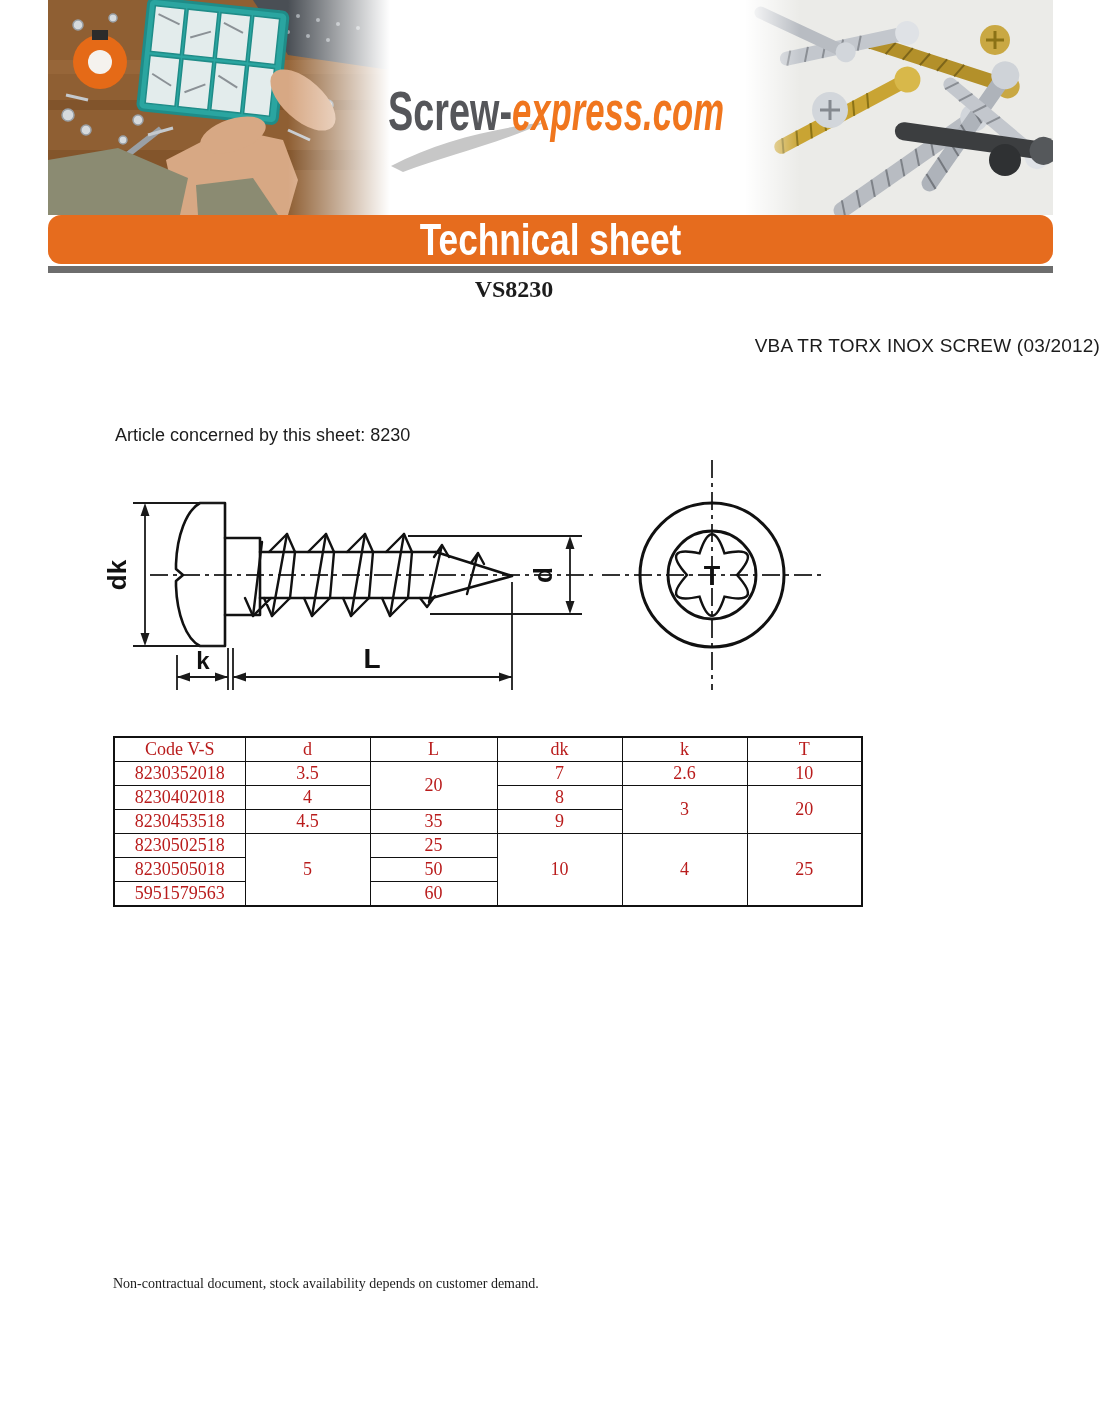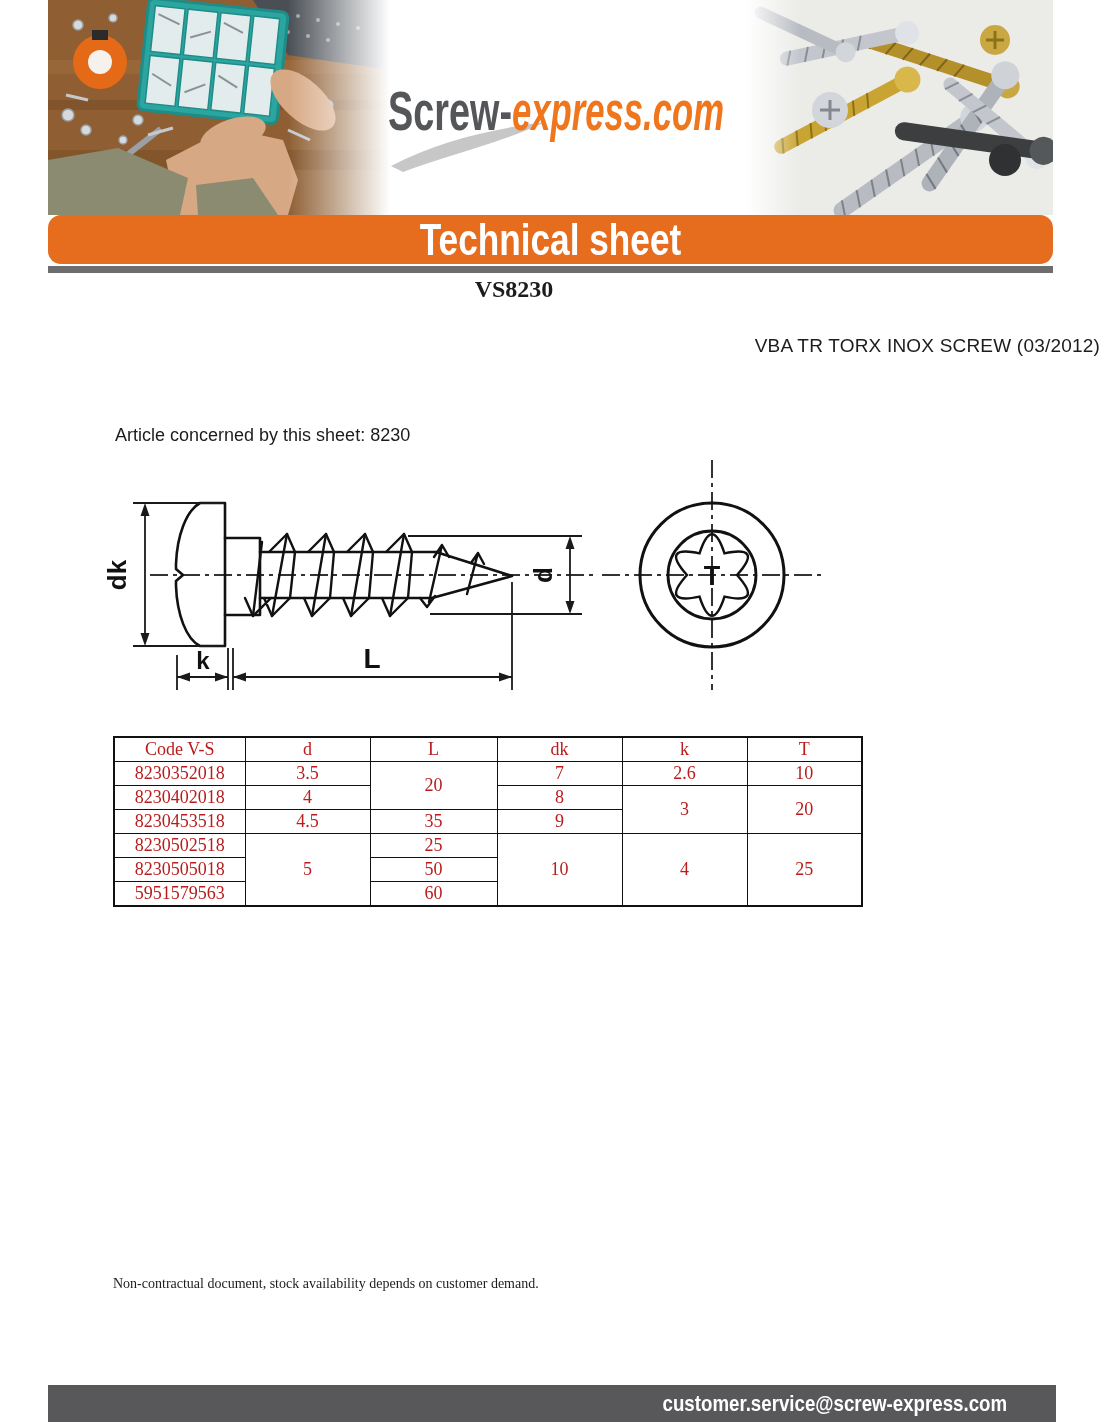--- a/index.html
+++ b/index.html
@@ -340,17 +340,14 @@
     </tr>
     <tr>
       <td>5951579563</td>
       <td>60</td>
     </tr>
   </tbody>
     </table>
 
   <div class="abs note-line">Non-contractual document, stock availability depends on customer demand.</div>
 
-  <div class="abs footer-bar">
-    <span class="footer-email">customer.service@screw-express.com</span>
-  </div>
 
 </div>
 
 </body></html>

